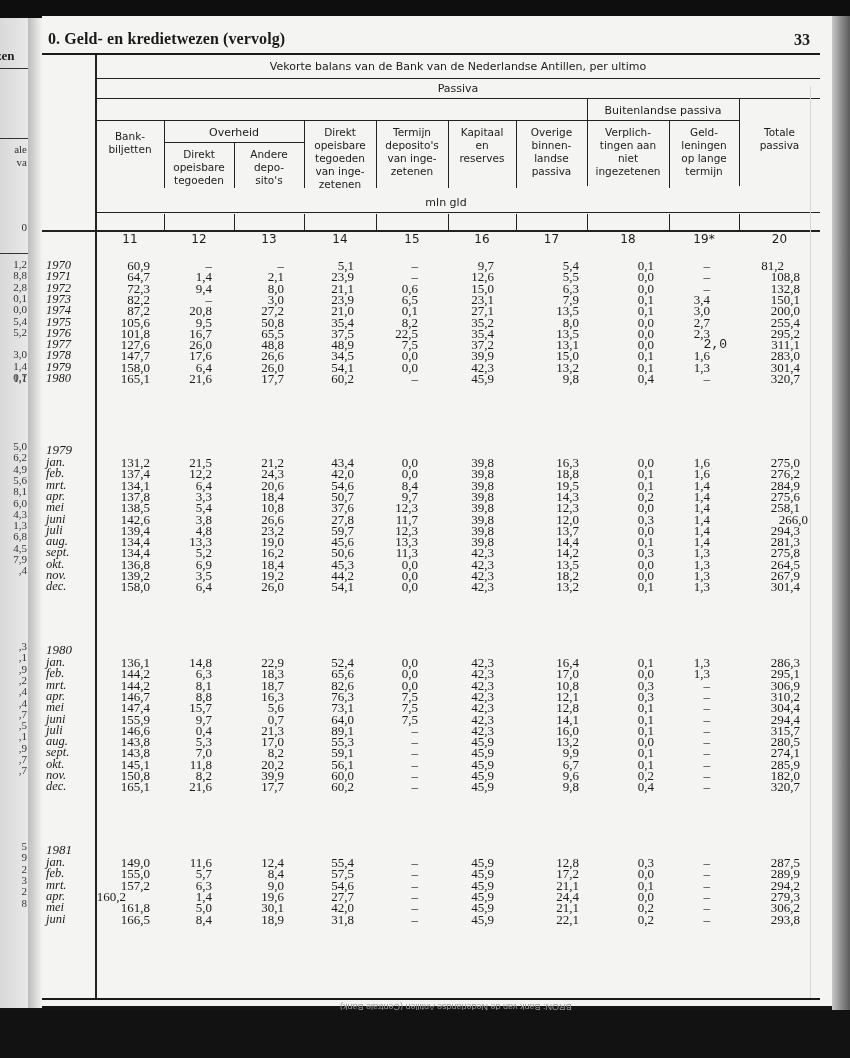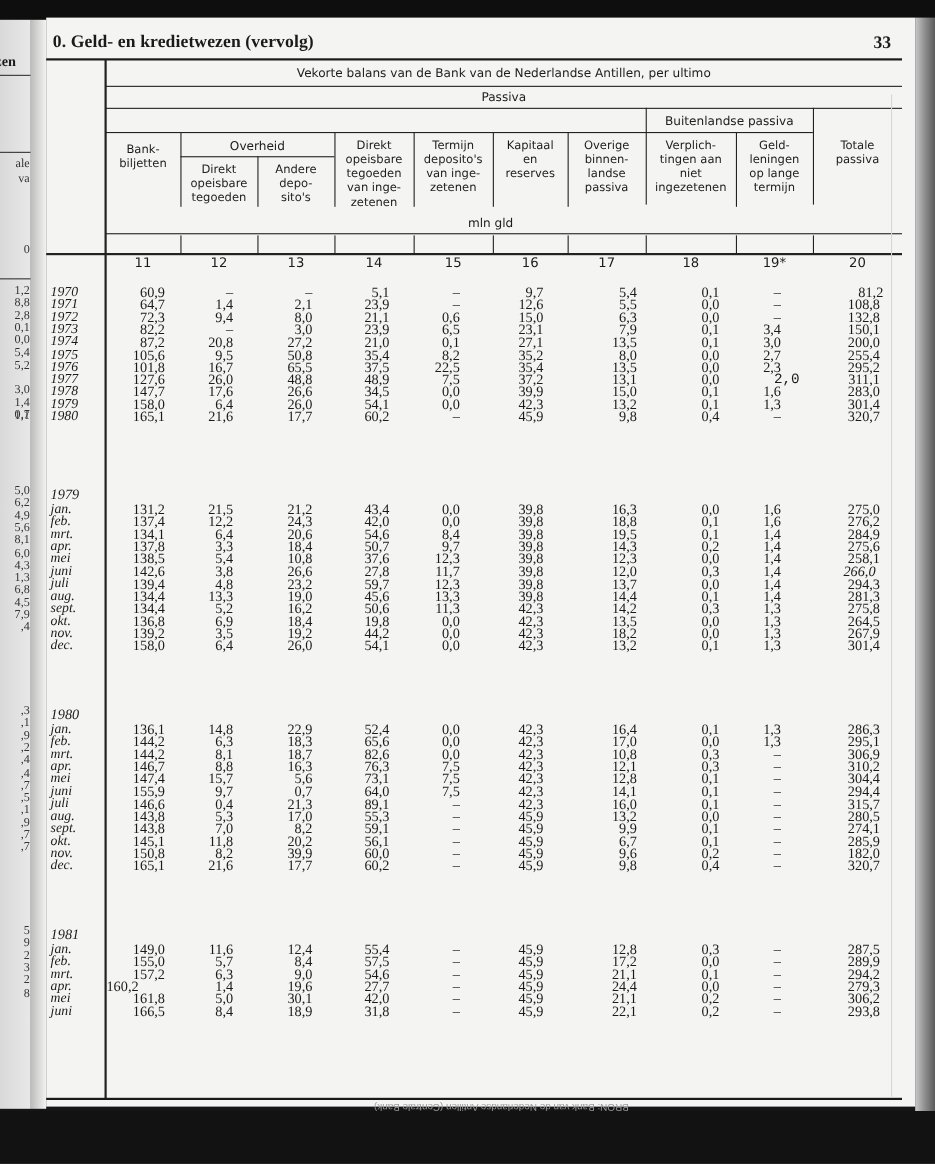--- a/index.html
+++ b/index.html
@@ -178,21 +178,21 @@
         <div class="lbl">1970</div>
         <div class="cell" style="right: 682px;">60,9</div>
         <div class="cell" style="right: 620px;">–</div>
         <div class="cell" style="right: 548px;">–</div>
         <div class="cell" style="right: 478px;">5,1</div>
         <div class="cell" style="right: 414px;">–</div>
         <div class="cell" style="right: 338px;">9,7</div>
         <div class="cell" style="right: 253px;">5,4</div>
         <div class="cell" style="right: 178px;">0,1</div>
         <div class="cell" style="right: 122px;">–</div>
-        <div class="cell" style="right: 29px;">81,2</div>
+        <div class="cell" style="right: 48px;">81,2</div>
       </div>
       <div class="row" style="top: 255.3px;">
         <div class="lbl">1971</div>
         <div class="cell" style="right: 682px;">64,7</div>
         <div class="cell" style="right: 620px;">1,4</div>
         <div class="cell" style="right: 548px;">2,1</div>
         <div class="cell" style="right: 478px;">23,9</div>
         <div class="cell" style="right: 414px;">–</div>
         <div class="cell" style="right: 338px;">12,6</div>
         <div class="cell" style="right: 253px;">5,5</div>
@@ -387,21 +387,21 @@
         <div class="lbl">juni</div>
         <div class="cell" style="right: 682px;">142,6</div>
         <div class="cell" style="right: 620px;">3,8</div>
         <div class="cell" style="right: 548px;">26,6</div>
         <div class="cell" style="right: 478px;">27,8</div>
         <div class="cell" style="right: 414px;">11,7</div>
         <div class="cell" style="right: 338px;">39,8</div>
         <div class="cell" style="right: 253px;">12,0</div>
         <div class="cell" style="right: 178px;">0,3</div>
         <div class="cell" style="right: 122px;">1,4</div>
-        <div class="cell" style="right: 36px; font-style: italic;">266,0</div>
+        <div class="cell" style="right: 24px;">266,0</div>
       </div>
       <div class="row" style="top: 508.8px;">
         <div class="lbl">juli</div>
         <div class="cell" style="right: 682px;">139,4</div>
         <div class="cell" style="right: 620px;">4,8</div>
         <div class="cell" style="right: 548px;">23,2</div>
         <div class="cell" style="right: 478px;">59,7</div>
         <div class="cell" style="right: 414px;">12,3</div>
         <div class="cell" style="right: 338px;">39,8</div>
         <div class="cell" style="right: 253px;">13,7</div>
@@ -433,21 +433,21 @@
         <div class="cell" style="right: 253px;">14,2</div>
         <div class="cell" style="right: 178px;">0,3</div>
         <div class="cell" style="right: 122px;">1,3</div>
         <div class="cell" style="right: 32px;">275,8</div>
       </div>
       <div class="row" style="top: 542.7px;">
         <div class="lbl">okt.</div>
         <div class="cell" style="right: 682px;">136,8</div>
         <div class="cell" style="right: 620px;">6,9</div>
         <div class="cell" style="right: 548px;">18,4</div>
-        <div class="cell" style="right: 478px;">19,8</div>
+        <div class="cell" style="right: 478px;">45,3</div>
         <div class="cell" style="right: 414px;">0,0</div>
         <div class="cell" style="right: 338px;">42,3</div>
         <div class="cell" style="right: 253px;">13,5</div>
         <div class="cell" style="right: 178px;">0,0</div>
         <div class="cell" style="right: 122px;">1,3</div>
         <div class="cell" style="right: 32px;">264,5</div>
       </div>
       <div class="row" style="top: 554px;">
         <div class="lbl">nov.</div>
         <div class="cell" style="right: 682px;">139,2</div>

